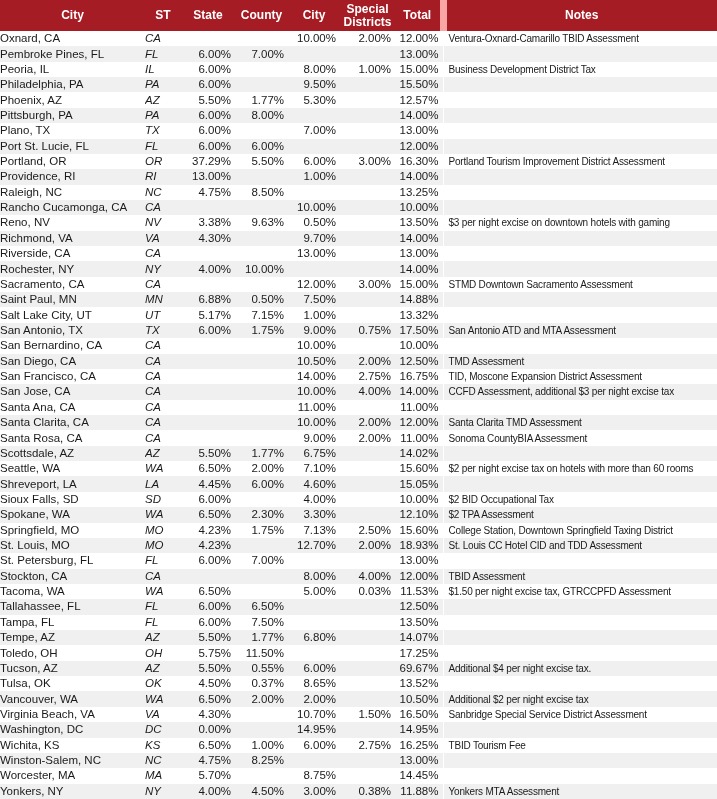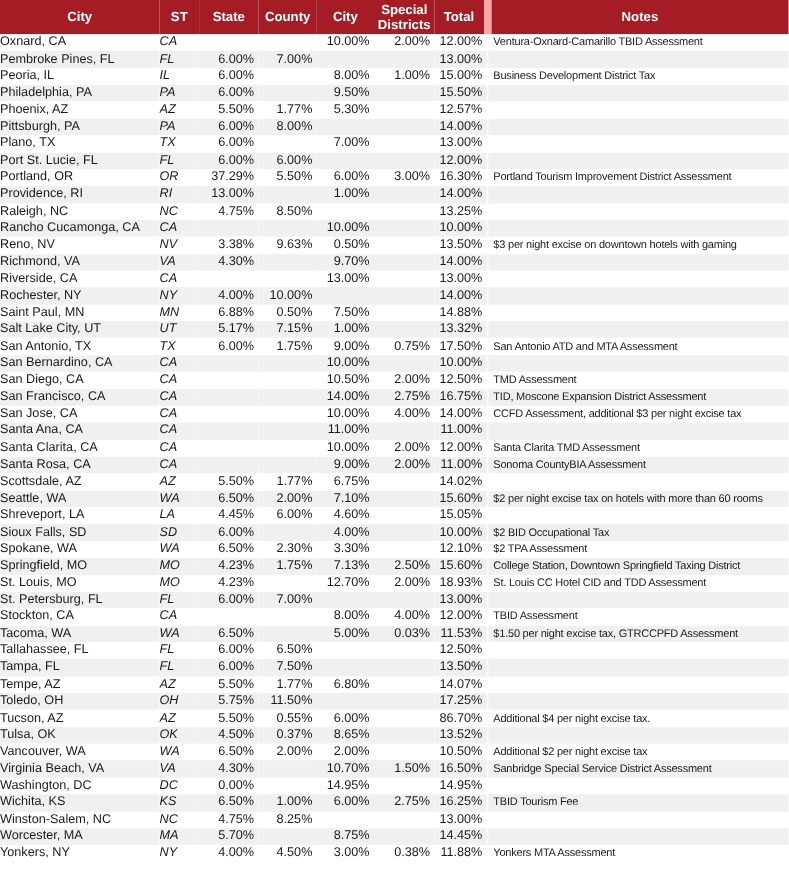--- a/index.html
+++ b/index.html
@@ -204,20 +204,30 @@
         <td class="city">Rochester, NY</td>
         <td class="st">NY</td>
         <td class="num">4.00%</td>
         <td class="num">10.00%</td>
         <td class="num"></td>
         <td class="num"></td>
         <td class="tot">14.00%</td>
         <td class="notes"></td>
       </tr>
       <tr>
+        <td class="city">Sacramento, CA</td>
+        <td class="st">CA</td>
+        <td class="num"></td>
+        <td class="num"></td>
+        <td class="num">12.00%</td>
+        <td class="num">3.00%</td>
+        <td class="tot">15.00%</td>
+        <td class="notes">STMD Downtown Sacramento Assessment</td>
+      </tr>
+      <tr>
         <td class="city">Saint Paul, MN</td>
         <td class="st">MN</td>
         <td class="num">6.88%</td>
         <td class="num">0.50%</td>
         <td class="num">7.50%</td>
         <td class="num"></td>
         <td class="tot">14.88%</td>
         <td class="notes"></td>
       </tr>
       <tr>
@@ -450,21 +460,21 @@
         <td class="tot">17.25%</td>
         <td class="notes"></td>
       </tr>
       <tr>
         <td class="city">Tucson, AZ</td>
         <td class="st">AZ</td>
         <td class="num">5.50%</td>
         <td class="num">0.55%</td>
         <td class="num">6.00%</td>
         <td class="num"></td>
-        <td class="tot">86.70%</td>
+        <td class="tot">69.67%</td>
         <td class="notes">Additional $4 per night excise tax.</td>
       </tr>
       <tr>
         <td class="city">Tulsa, OK</td>
         <td class="st">OK</td>
         <td class="num">4.50%</td>
         <td class="num">0.37%</td>
         <td class="num">8.65%</td>
         <td class="num"></td>
         <td class="tot">13.52%</td>

